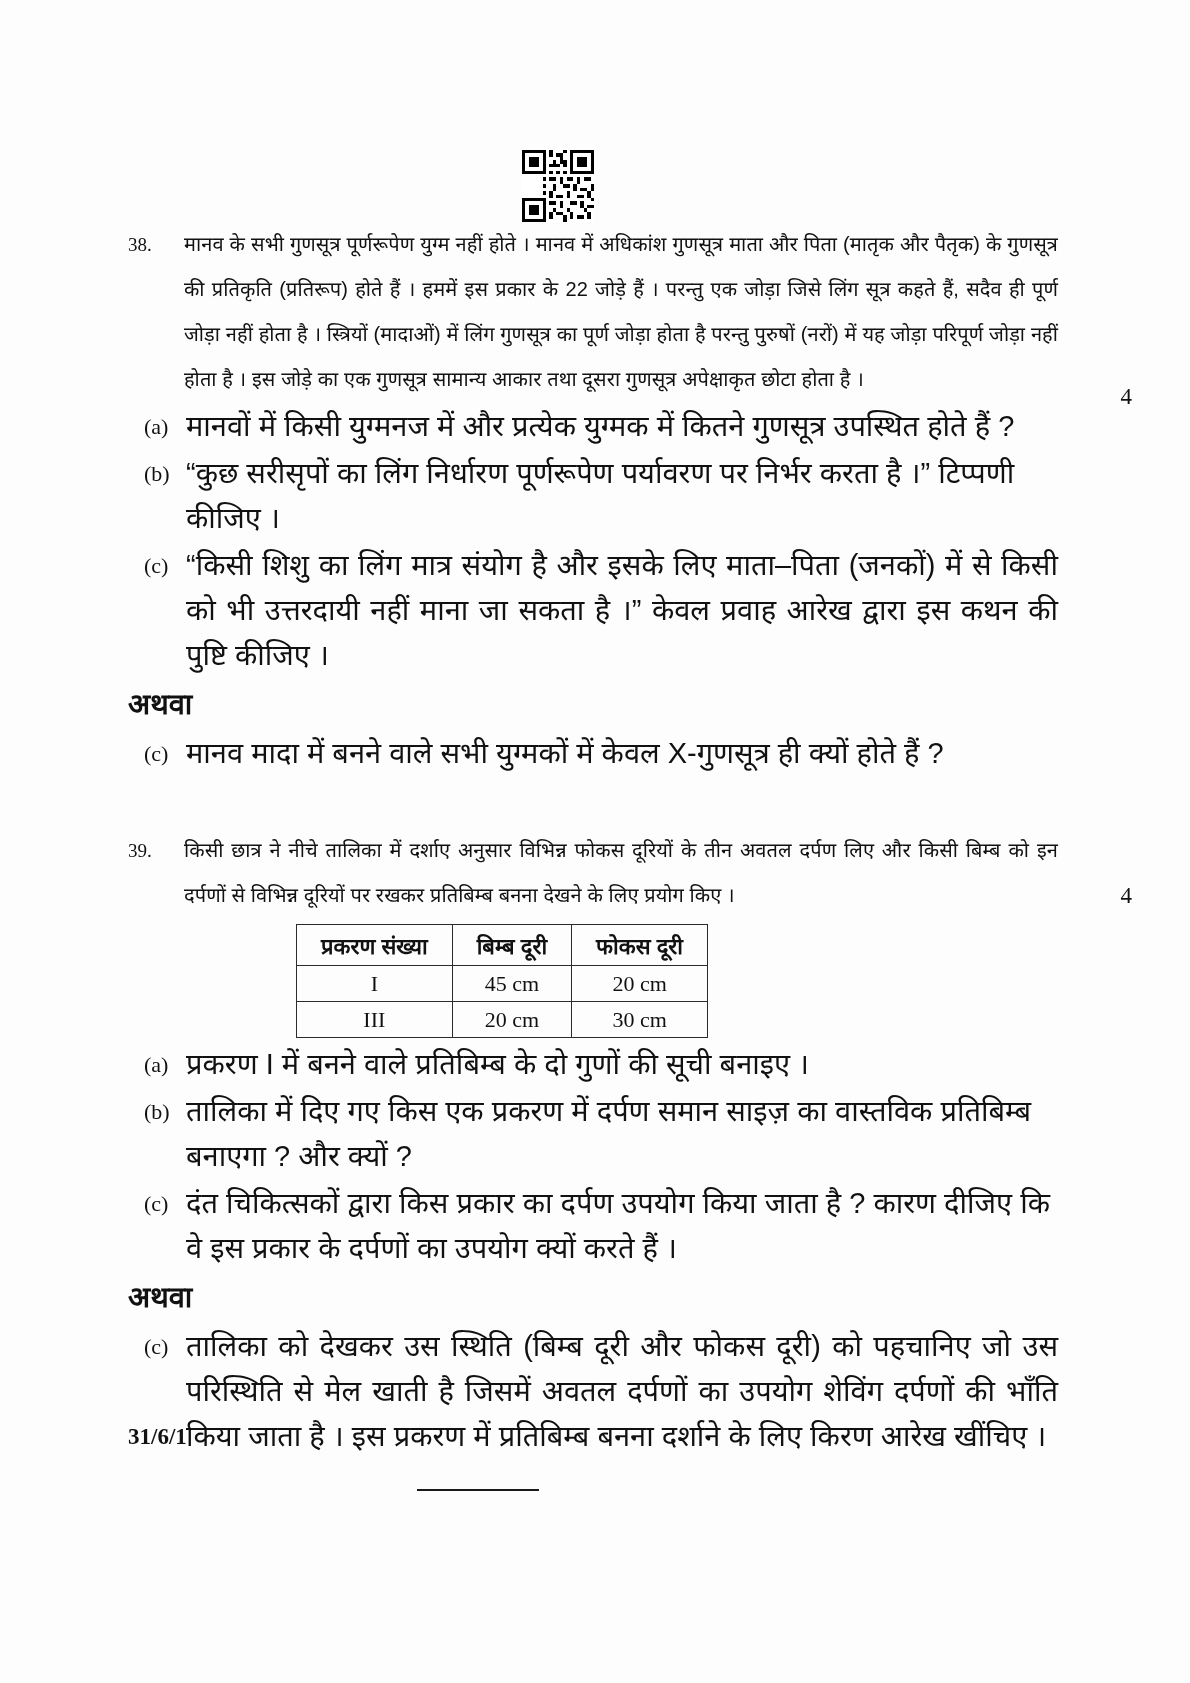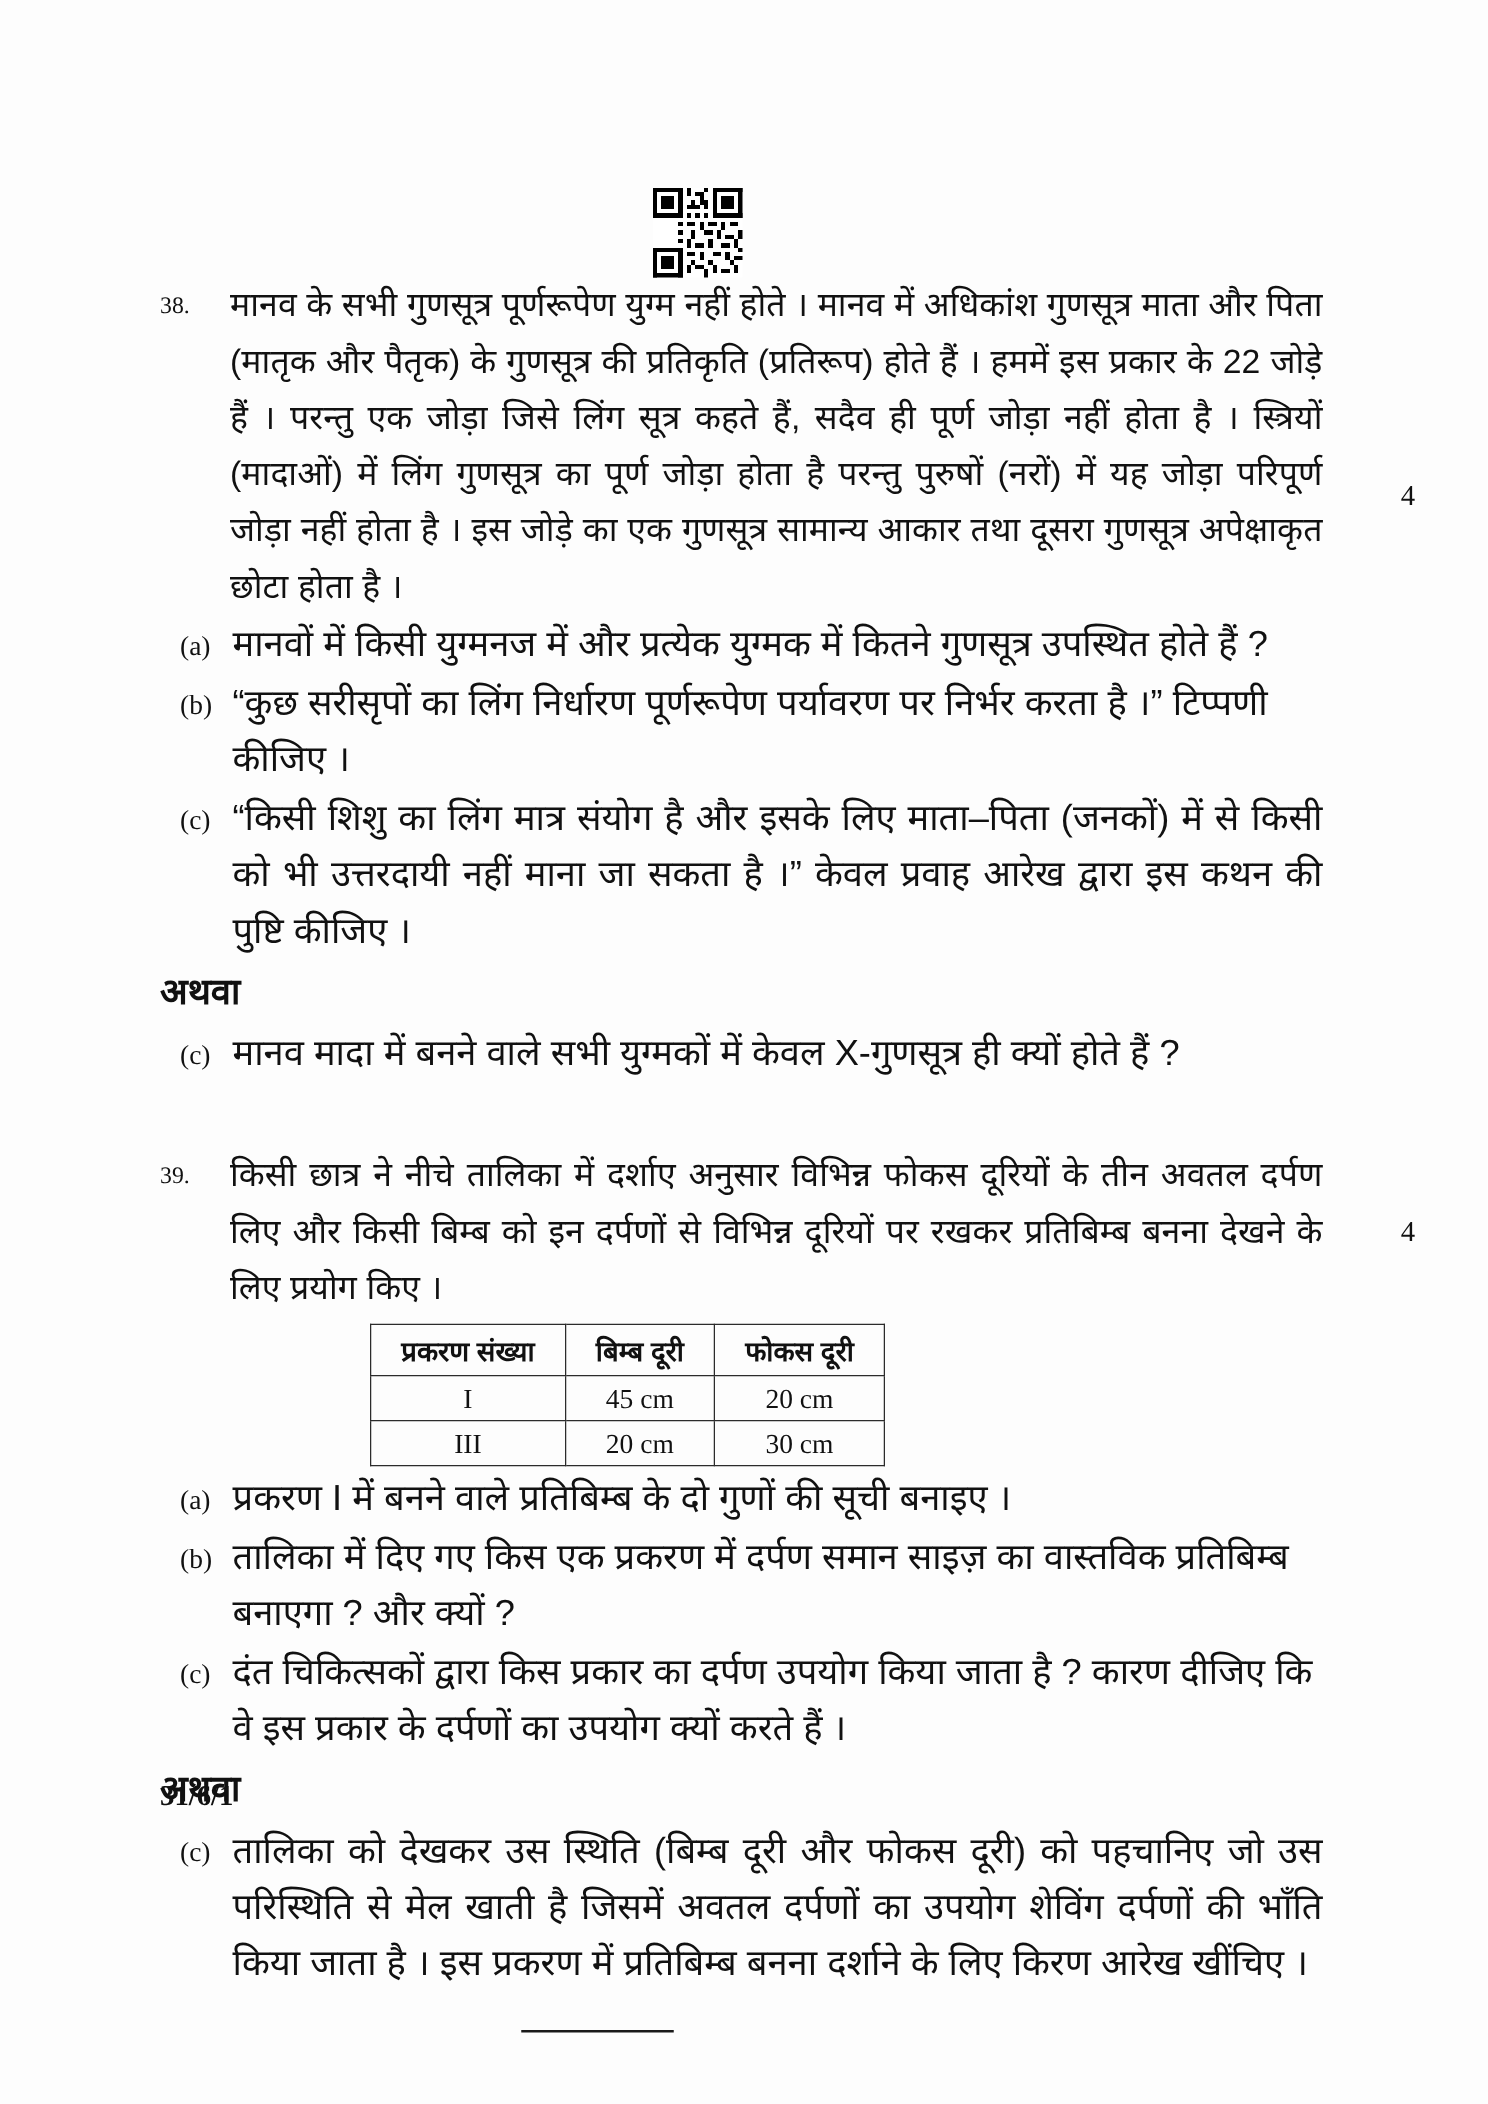--- a/index.html
+++ b/index.html
@@ -56,21 +56,21 @@
     font-size: 19px;
     line-height: 45px;
     font-family: "Liberation Serif", serif;
   }
   .qbody {
     flex: 1 1 auto;
     min-width: 0;
   }
 
   .para {
-    font-size: 27px;
+    font-size: 20px;
     line-height: 45px;
     text-align: justify;
     text-justify: inter-word;
     font-family: "Liberation Sans", "DejaVu Sans", sans-serif;
     letter-spacing: 0.1px;
   }
 
   
   .subpart {
     display: flex;

